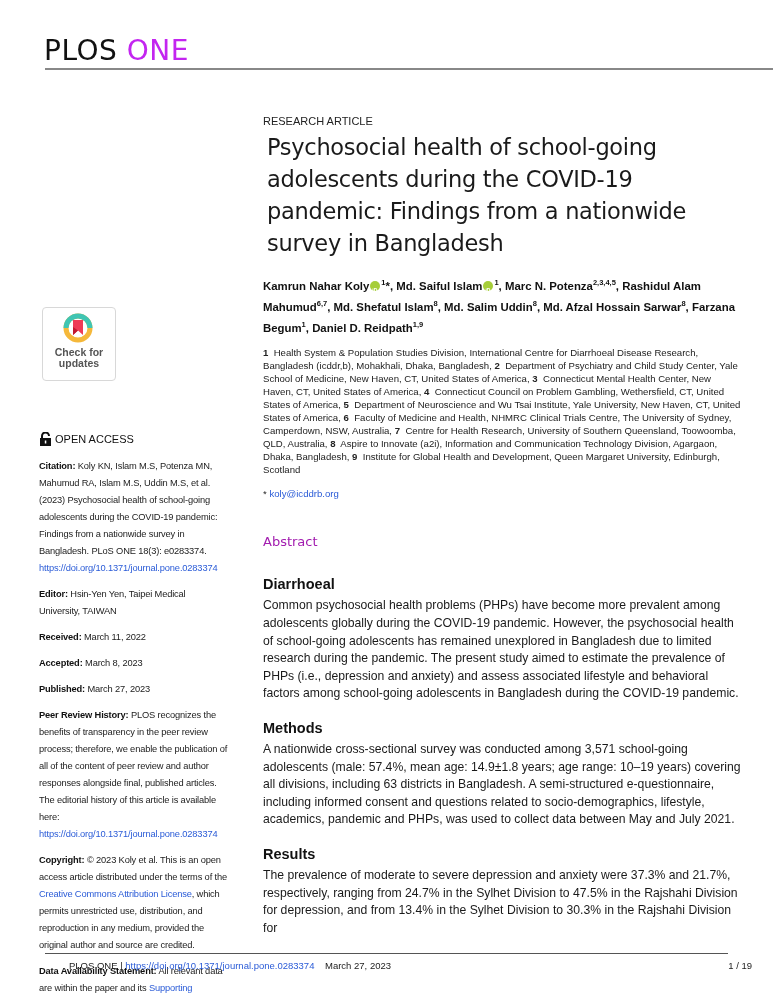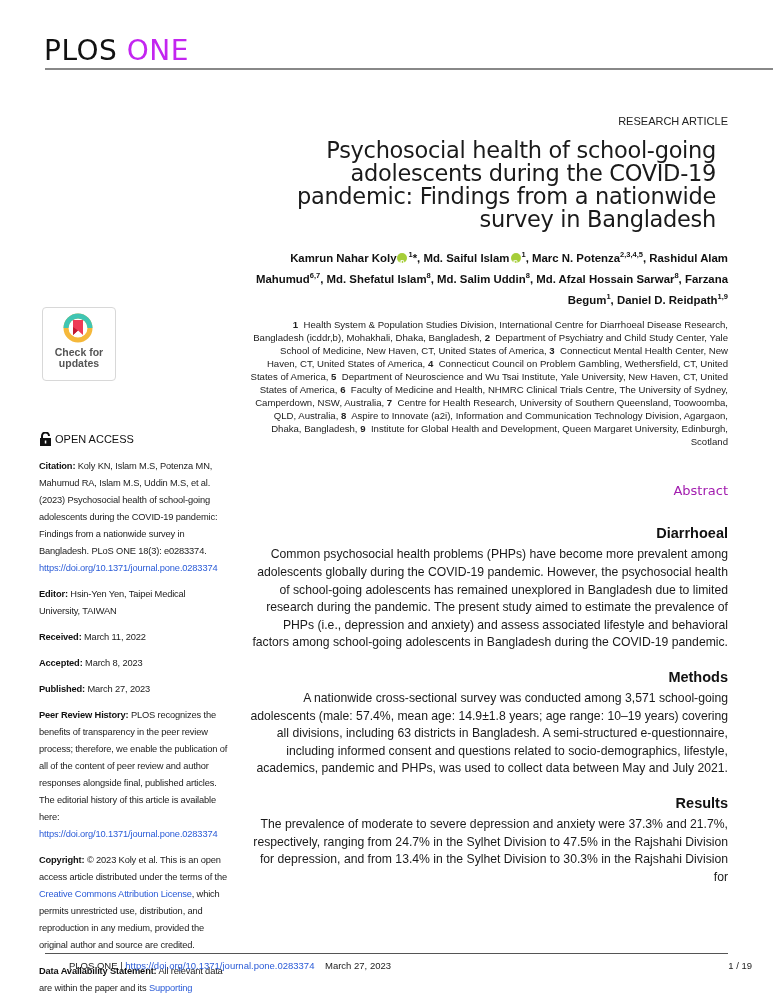--- a/index.html
+++ b/index.html
@@ -4,23 +4,23 @@
 <style>
   html, body { margin:0; padding:0; background:#ffffff; }
   body { width:773px; height:1000px; position:relative; overflow:hidden; font-family:"Liberation Sans", sans-serif; color:#111; }
   .abs { position:absolute; }
   
   .logo { left:44px; top:36px; font-family:"DejaVu Sans", sans-serif; font-size:28px; letter-spacing:0.5px; line-height:30px; }
   .logo .plos { color:#111; font-weight:normal; }
   .logo .one { color:#c325f0; }
   .header-rule { left:45px; top:68px; width:728px; height:2px; background:#888; }
   
-  .main { left:248px; top:115px; width:480px;text-align:right; }
+  .main { left:263px; top:115px; width:480px; }
   .kicker { font-size:11px; color:#222; margin-bottom:4px; letter-spacing:0; }
-  .title { font-family:"DejaVu Sans", sans-serif; font-size:22.5px; line-height:23px; font-weight:normal; color:#1a1a1a; margin:12px; letter-spacing:-0.3px; }
+  .title { font-family:"DejaVu Sans", sans-serif; font-size:22.5px; line-height:32px; font-weight:normal; color:#1a1a1a; margin:4px; letter-spacing:-0.3px; }
   .authors { margin-top:15px; font-size:11.4px; font-weight:bold; line-height:17px; color:#111; }
   .authors sup { font-size:7.5px; font-weight:bold; }
   .orcid { display:inline-block; width:10px; height:10px; border-radius:50%; background:#a6ce39; vertical-align:-1px; margin:0 1px; position:relative; }
   .orcid::after { content:"iD"; position:absolute; left:2px; top:1px; font-size:5px; color:#fff; font-weight:bold; }
   .affil { margin-top:10px; font-size:9.6px; line-height:13px; color:#222; }
   .affil b { font-weight:bold; }
   .corr { margin-top:12px; font-size:9.6px; color:#222; }
   .link { color:#2a5bd7; }
   .abstract-h { margin-top:35px; font-family:"DejaVu Sans", sans-serif; font-size:13px; font-weight:normal; color:#a21caf; }
   .sec-h { font-size:14.5px; font-weight:bold; color:#111; }
@@ -130,20 +130,24 @@
     <b>2</b>&nbsp; <span>Department of Psychiatry and Child Study Center, Yale School of Medicine, New Haven, CT, United States of America,</span>
     <b>3</b>&nbsp; <span>Connecticut Mental Health Center, New Haven, CT, United States of America,</span>
     <b>4</b>&nbsp; <span>Connecticut Council on Problem Gambling, Wethersfield, CT, United States of America,</span>
     <b>5</b>&nbsp; <span>Department of Neuroscience and Wu Tsai Institute, Yale University, New Haven, CT, United States of America,</span>
     <b>6</b>&nbsp; <span>Faculty of Medicine and Health, NHMRC Clinical Trials Centre, The University of Sydney, Camperdown, NSW, Australia,</span>
     <b>7</b>&nbsp; <span>Centre for Health Research, University of Southern Queensland, Toowoomba, QLD, Australia,</span>
     <b>8</b>&nbsp; <span>Aspire to Innovate (a2i), Information and Communication Technology Division, Agargaon, Dhaka, Bangladesh,</span>
     <b>9</b>&nbsp; <span>Institute for Global Health and Development, Queen Margaret University, Edinburgh, Scotland</span>
   </div>
 
+  <div class="corr">
+    <span>*</span>
+    <a class="link">koly@icddrb.org</a>
+  </div>
 
   <div class="abstract-h">Abstract</div>
 
   <div style="margin-top:27px;">
     <div class="sec-h">Diarrhoeal</div>
     <div class="sec-body">Common psychosocial health problems (PHPs) have become more prevalent among adolescents globally during the COVID-19 pandemic. However, the psychosocial health of school-going adolescents has remained unexplored in Bangladesh due to limited research during the pandemic. The present study aimed to estimate the prevalence of PHPs (i.e., depression and anxiety) and assess associated lifestyle and behavioral factors among school-going adolescents in Bangladesh during the COVID-19 pandemic.</div>
   </div>
 
   <div style="margin-top:17px;">
     <div class="sec-h">Methods</div>

